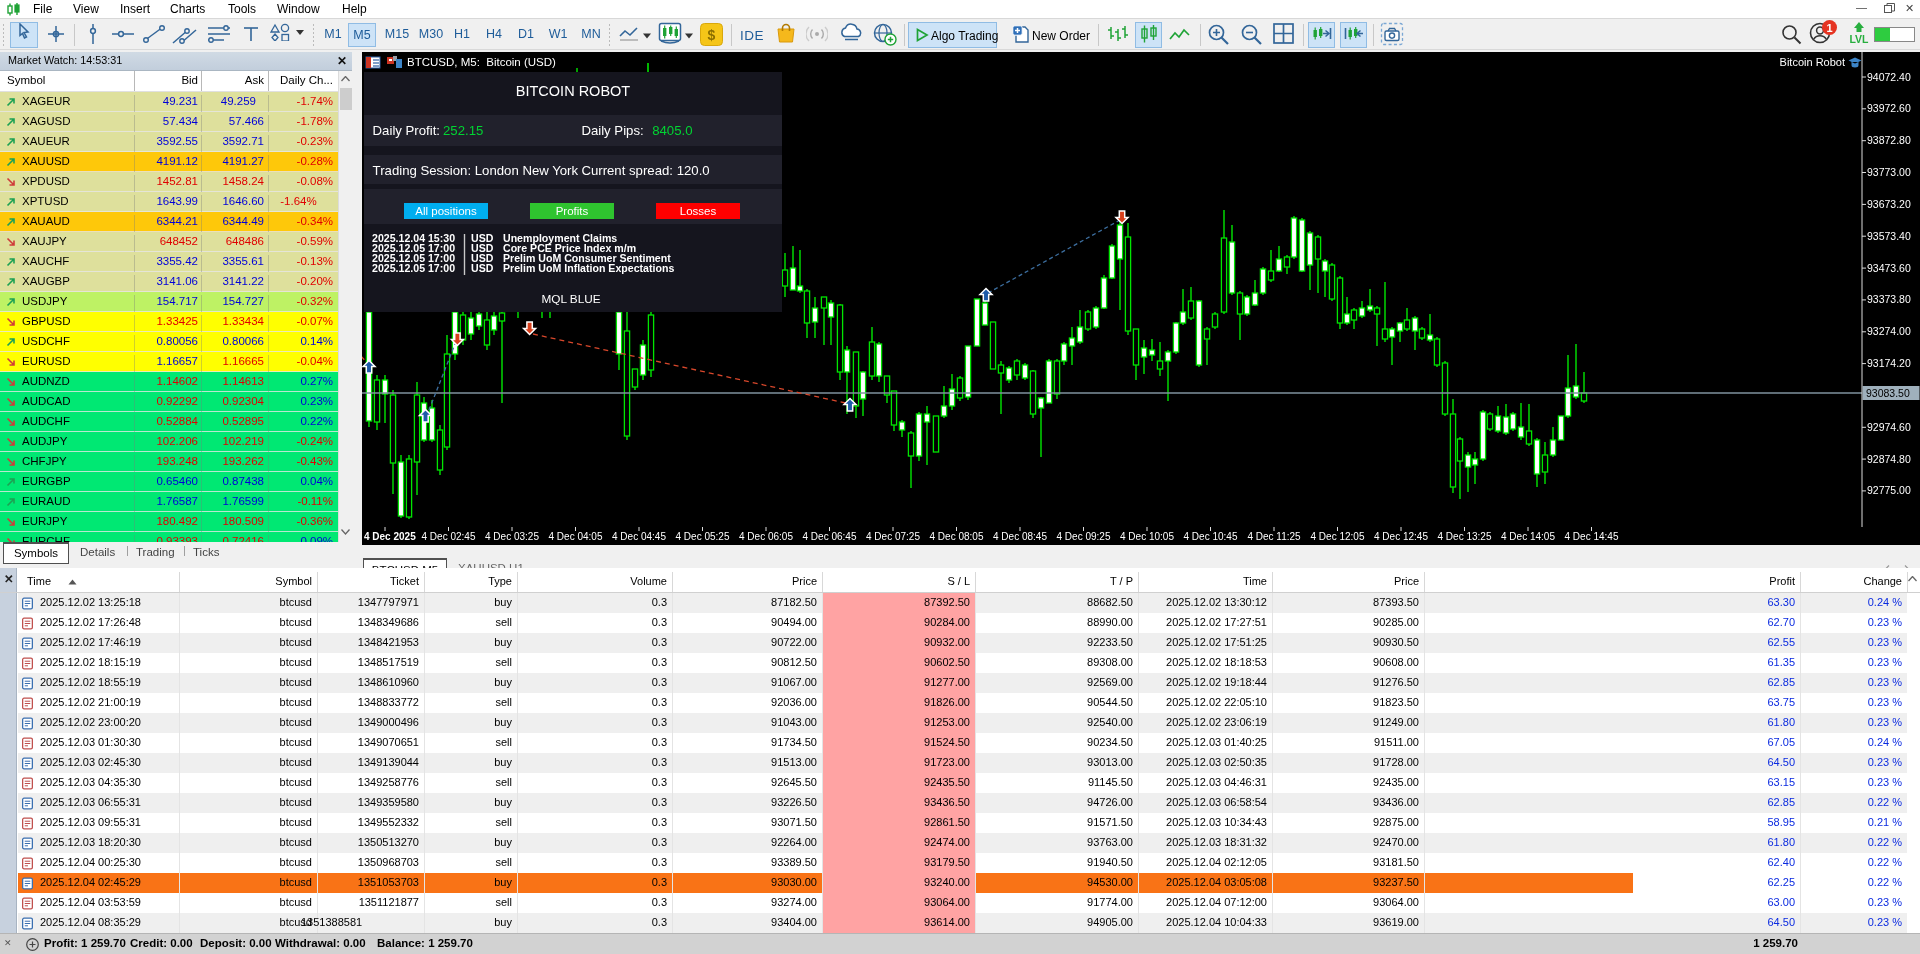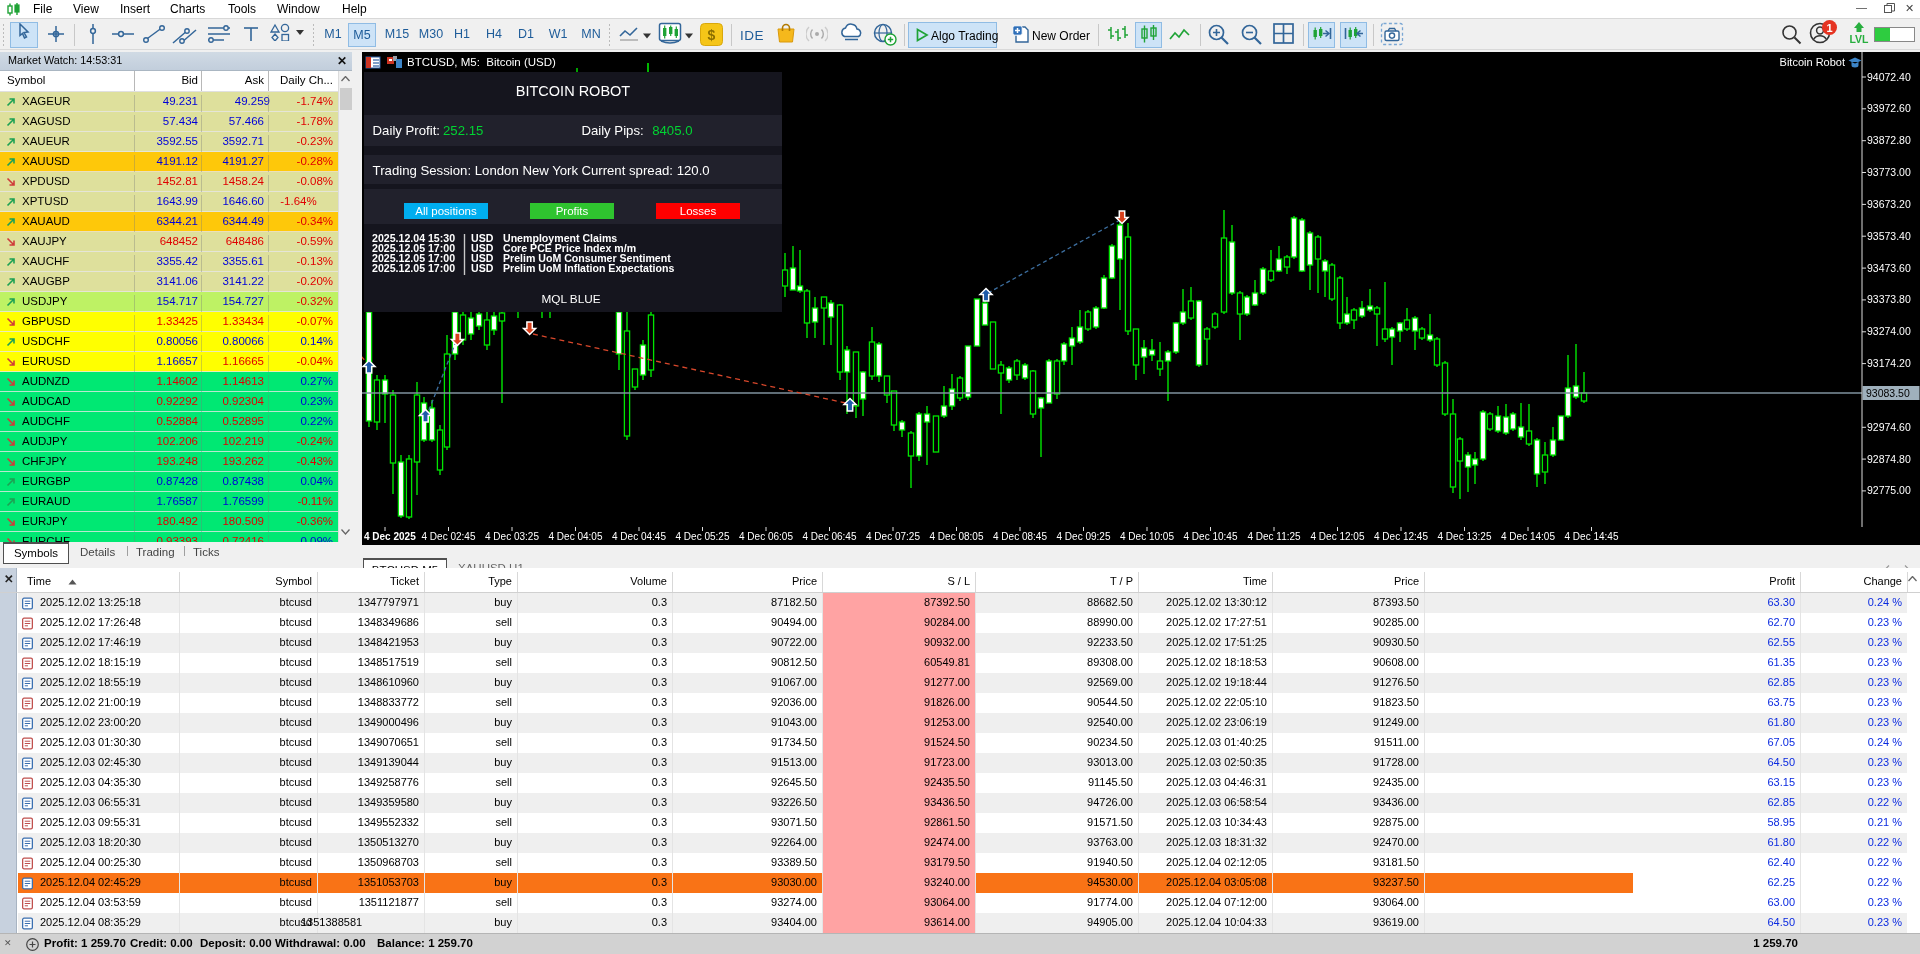--- a/index.html
+++ b/index.html
@@ -255,21 +255,21 @@
     <span class="vline" style="left:268px;background:#b8b8b8"></span>
     <span style="position:absolute;left:0;bottom:0;width:338px;height:1px;background:#e0e0e0"></span>
   </div>
 <div id="mwrows">
     <div class="mwr" style="background:#dee09c;border-bottom:1px solid rgba(230,230,230,0.8)">
       <svg width="10" height="10" style="position:absolute;left:6px;top:5px" viewBox="0 0 10 10">
         <path d="M1.5 8.5 L7.5 2.5 M3.5 2 L8 2 L8 6.5" stroke="#1da153" stroke-width="1.6" fill="none"></path>
       </svg>
       <span style="left:22px;color:#000">XAGEUR</span>
       <span style="left:134px;width:64px;text-align:right;color:#0000d8">49.231</span>
-      <span style="left:207px;width:63px;text-align:right;color:#0000d8">49.259</span>
+      <span style="left:193px;width:63px;text-align:right;color:#0000d8">49.259</span>
       <span style="left:264px;width:69px;text-align:right;color:#e00000">-1.74%</span>
       <span class="vline" style="left:134px"></span>
       <span class="vline" style="left:201px"></span>
       <span class="vline" style="left:268px"></span>
     </div>
     <div class="mwr" style="background:#dee09c;border-bottom:1px solid rgba(230,230,230,0.8)">
       <svg width="10" height="10" style="position:absolute;left:6px;top:5px" viewBox="0 0 10 10">
         <path d="M1.5 8.5 L7.5 2.5 M3.5 2 L8 2 L8 6.5" stroke="#1da153" stroke-width="1.6" fill="none"></path>
       </svg>
       <span style="left:22px;color:#000">XAGUSD</span>
@@ -482,21 +482,21 @@
       <span style="left:264px;width:69px;text-align:right;color:#e00000">-0.43%</span>
       <span class="vline" style="left:134px"></span>
       <span class="vline" style="left:201px"></span>
       <span class="vline" style="left:268px"></span>
     </div>
     <div class="mwr" style="background:#00e873;border-bottom:1px solid rgba(230,230,230,0.8)">
       <svg width="10" height="10" style="position:absolute;left:6px;top:5px" viewBox="0 0 10 10">
         <path d="M1.5 8.5 L7.5 2.5 M3.5 2 L8 2 L8 6.5" stroke="#1da153" stroke-width="1.6" fill="none"></path>
       </svg>
       <span style="left:22px;color:#000">EURGBP</span>
-      <span style="left:134px;width:64px;text-align:right;color:#0000d8">0.87428</span>
+      <span style="left:134px;width:64px;text-align:right;color:#0000d8">0.65460</span>
       <span style="left:201px;width:63px;text-align:right;color:#0000d8">0.87438</span>
       <span style="left:264px;width:69px;text-align:right;color:#0000d8">0.04%</span>
       <span class="vline" style="left:134px"></span>
       <span class="vline" style="left:201px"></span>
       <span class="vline" style="left:268px"></span>
     </div>
     <div class="mwr" style="background:#00e873;border-bottom:1px solid rgba(230,230,230,0.8)">
       <svg width="10" height="10" style="position:absolute;left:6px;top:5px" viewBox="0 0 10 10">
         <path d="M1.5 8.5 L7.5 2.5 M3.5 2 L8 2 L8 6.5" stroke="#1da153" stroke-width="1.6" fill="none"></path>
       </svg>
@@ -998,21 +998,21 @@
       <span class="vline" style="left:1120px;background:#e4e4e4"></span>
       <span class="vline" style="left:1254px;background:#e4e4e4"></span>
       <span class="vline" style="left:1406px;background:#e4e4e4"></span>
       <span class="vline" style="left:1782px;background:#e4e4e4"></span>
       <span class="tc" style="left:161px;width:133px;text-align:right;color:#000">btcusd</span>
       <span class="tc" style="left:299px;width:102px;text-align:right;color:#000">1348517519</span>
       <span class="tc" style="left:406px;width:88px;text-align:right;color:#000">sell</span>
       <span class="tc" style="left:499px;width:150px;text-align:right;color:#000">0.3</span>
       <span class="tc" style="left:654px;width:145px;text-align:right;color:#000">90812.50</span>
       <span class="abs" style="left:805px;top:0;width:152px;height:20px;background:#ffa3a3"></span>
-      <span class="tc" style="left:804px;width:148px;text-align:right;color:#000">60549.81</span>
+      <span class="tc" style="left:804px;width:148px;text-align:right;color:#000">90602.50</span>
       <span class="tc" style="left:957px;width:158px;text-align:right;color:#000">89308.00</span>
       <span class="tc" style="left:1120px;width:129px;text-align:right;color:#000">2025.12.02 18:18:53</span>
       <span class="tc" style="left:1254px;width:147px;text-align:right;color:#000">90608.00</span>
       <span class="tc" style="left:1406px;width:371px;text-align:right;color:#0a2ae0">61.35</span>
       <span class="tc" style="left:1782px;width:102px;text-align:right;color:#0a2ae0">0.23 %</span>
     </div>
     <div class="tr" style="left:18px;top:105px;width:1889px;background:#efefef">
       <svg class="abs" style="left:4px;top:4px" width="11" height="13" viewBox="0 0 12 13">
         <rect x="0.7" y="0.7" width="10.6" height="11.6" rx="1.5" fill="#fff" stroke="#3a6fb0" stroke-width="1.4"></rect>
         <line x1="3" y1="4" x2="9" y2="4" stroke="#3a6fb0" stroke-width="1.1"></line>

